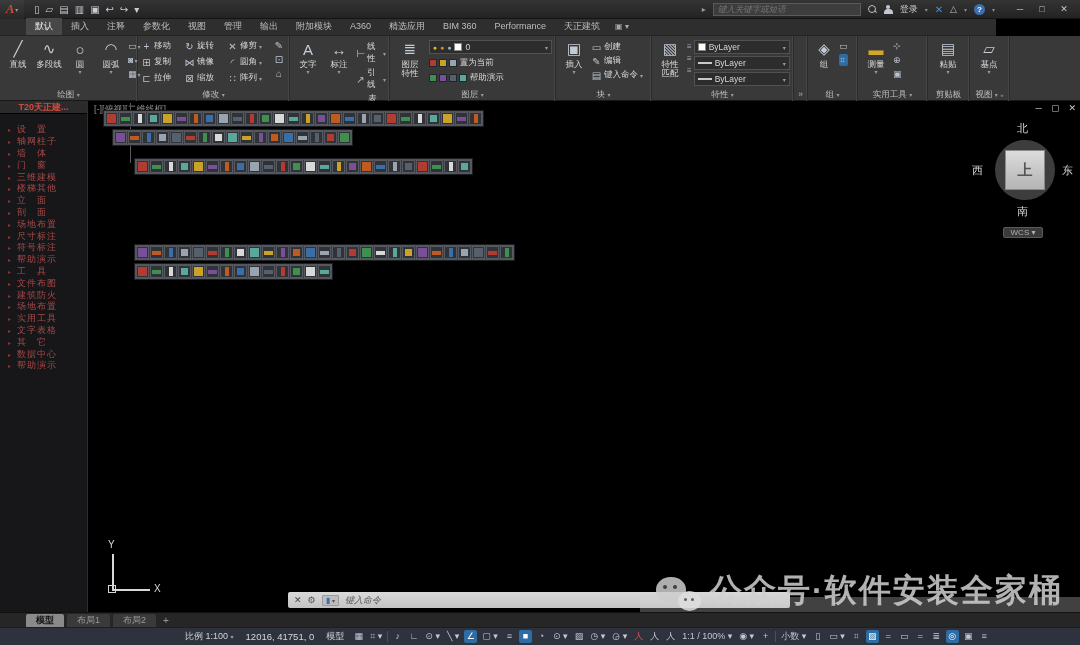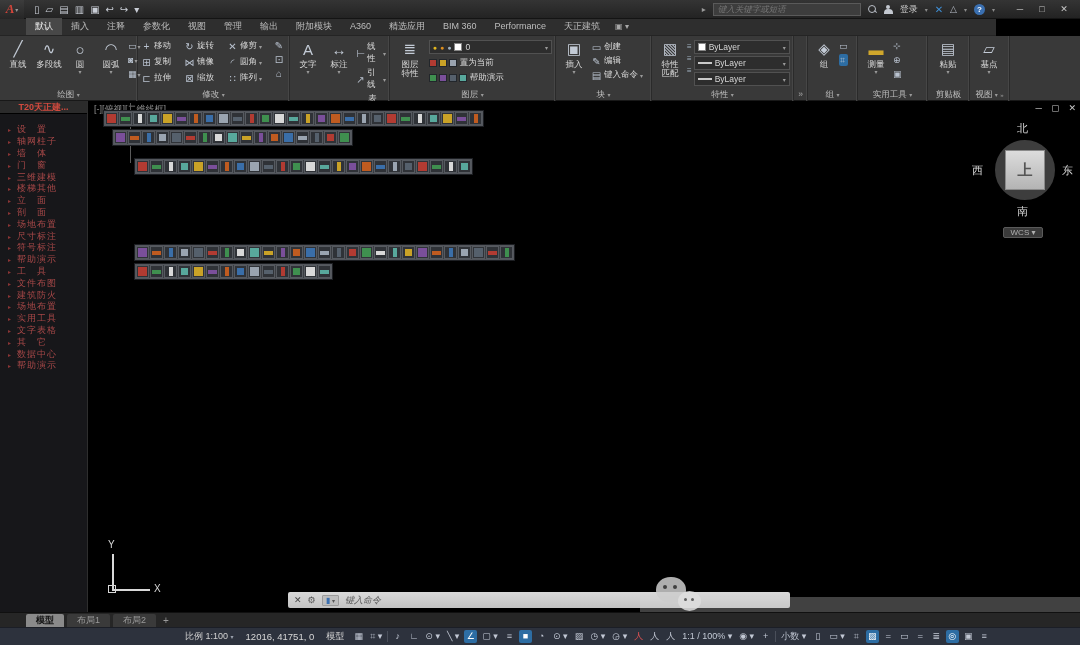--- a/index.html
+++ b/index.html
@@ -722,20 +722,21 @@
           <span class="pc2 pc">▾</span>
         </span>
         <span class="cmdtext">键入命令</span>
       </div>
 
       <div class="wm-band"></div>
       <div class="wechat">
         <span class="b1"></span>
           <span class="b2"></span>
       </div>
+      <div class="wm-text">公众号·软件安装全家桶</div>
     <div class="strip" style="left: 15px; top: 9px;">
           <span class="ticon">
             <i style="width: 9px; height: 9px; background: rgb(178, 59, 50);"></i>
           </span>
           <span class="ticon">
             <i style="width: 9px; height: 4px; background: rgb(63, 143, 79);"></i>
           </span>
           <span class="ticon">
             <i style="width: 4px; height: 9px; background: rgb(216, 216, 216);"></i>
           </span>

